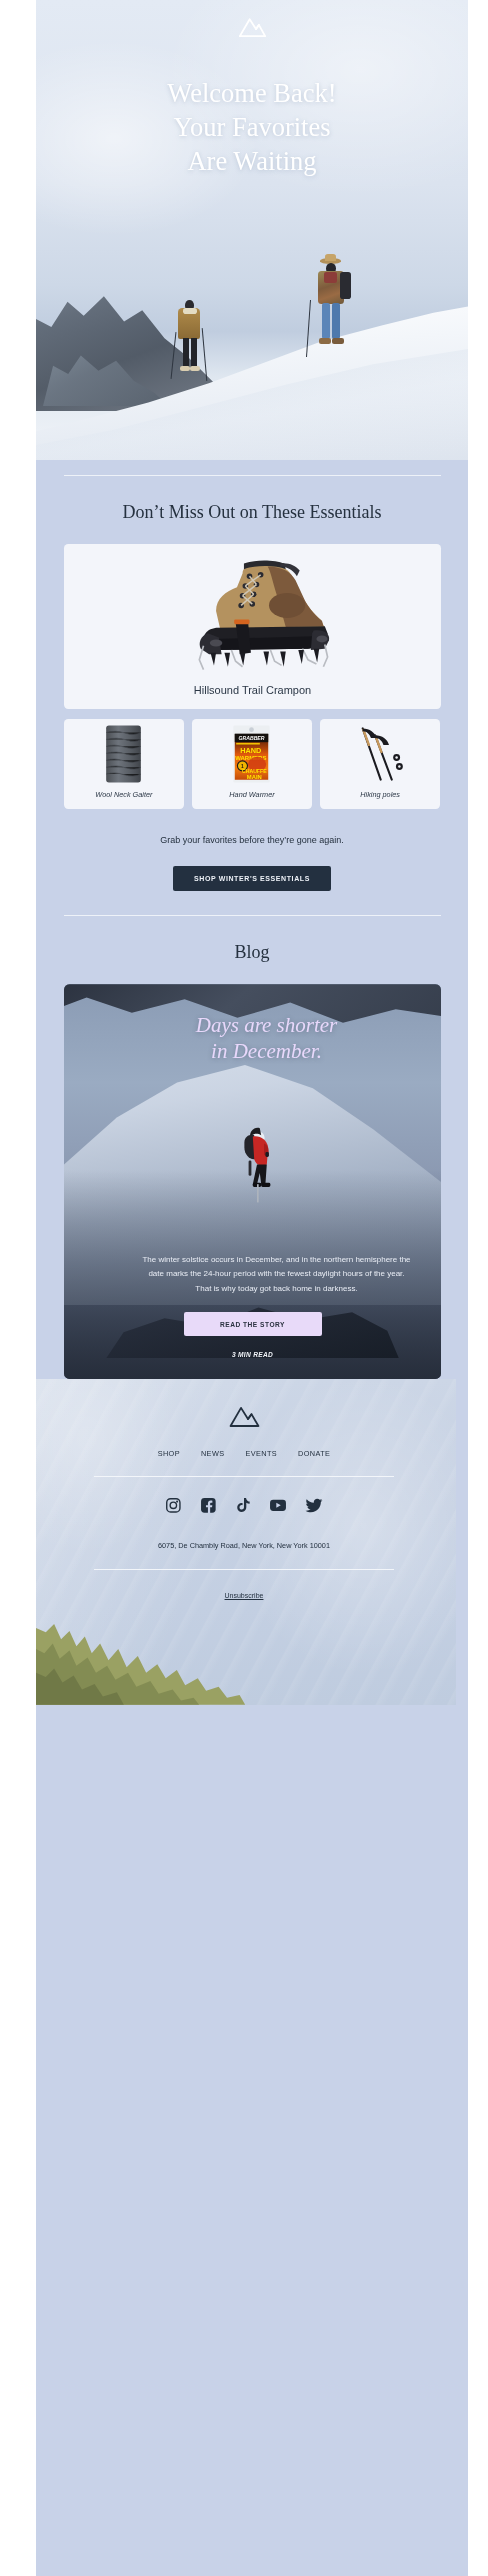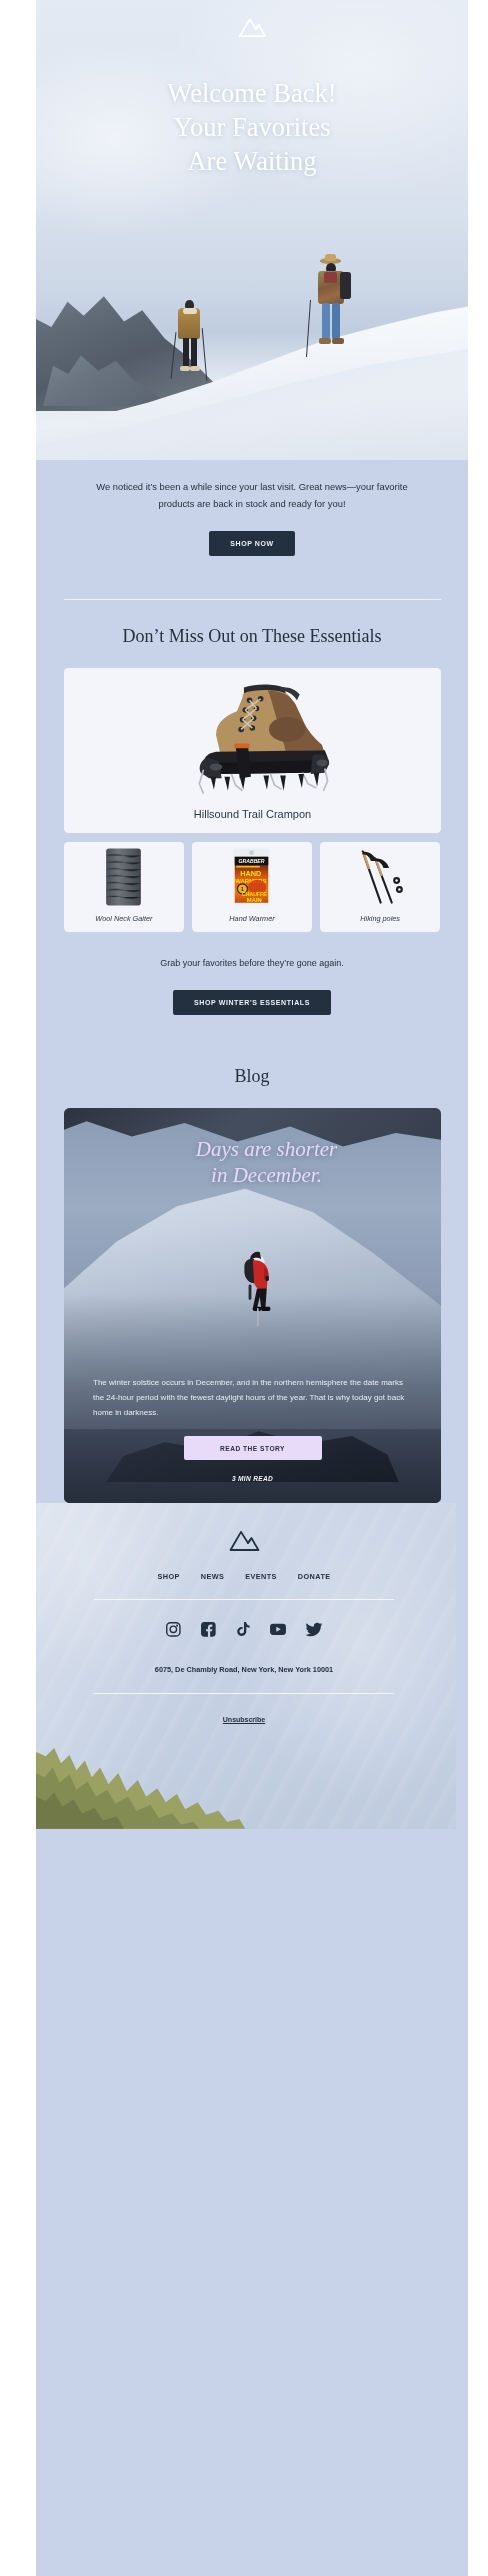--- a/index.html
+++ b/index.html
@@ -234,25 +234,26 @@
     line-height: 1.25;
     color: #e8d8fb;
     padding: 28px 28px 0 28px;
     z-index: 3;
     text-shadow: 0 1.4px 5.6px rgba(40,50,70,0.35);
     margin-left: 28px;
   }
   .blog-body {
     position: relative;
     z-index: 3;
-    text-align: left;
+    text-align: center;
     color: #e9edf5;
     font-size: 8px;
     line-height: 1.85;
     padding: 188px 29px 0 29px;
+    margin-left: 48px;
   }
   .btn-light {
     display: inline-block;
     margin-top: 15.3px;
     background: #e8daf9;
     color: #2a3140;
     font-size: 6.6px;
     font-weight: 700;
     letter-spacing: 0.5px;
     padding: 8.4px 0;
@@ -275,21 +276,20 @@
   }
   .blog-cta-wrap { position: relative; z-index: 3; text-align: center; }
 
   
   .footer {
     position: relative;
     width: 420px;
     overflow: hidden;
     background: linear-gradient(180deg, #ccd6e6 0%, #c6d1e3 40%, #c3cfe2 70%, #bfccdf 100%);
     padding: 24px 4px 0 0;
-    font-weight: bold;
   }
   .footer-bg { position: absolute; inset: 0; }
   .footer-haze {
     position: absolute; inset: 0;
     background:
       linear-gradient(115deg, rgba(255,255,255,0.32) 0%, rgba(255,255,255,0) 45%),
       radial-gradient(ellipse 181px 209px at 78% 45%, rgba(255,255,255,0.28), rgba(255,255,255,0) 72%),
       radial-gradient(ellipse 140px 167px at 12% 18%, rgba(255,255,255,0.22), rgba(255,255,255,0) 70%);
   }
   .footer-streaks {
@@ -397,24 +397,20 @@
       </svg>
     </div>
 
     <div class="hero-title">
       <div>Welcome Back!</div>
       <div>Your Favorites</div>
       <div>Are Waiting</div>
     </div>
   </div>
 
-  <div class="intro">
-    <div class="intro-text">We noticed it’s been a while since your last visit. Great news—your favorite products are back in stock and ready for you!</div>
-    <button class="btn-dark">SHOP NOW</button>
-  </div>
 
   <div style="padding:15.3px 0 0 0;">
     <hr class="rule">
   </div>
 
   <div class="section">
     <div class="section-title">Don’t Miss Out on These Essentials</div>
 
     <div class="card-wrap">
       <div class="big-card">

